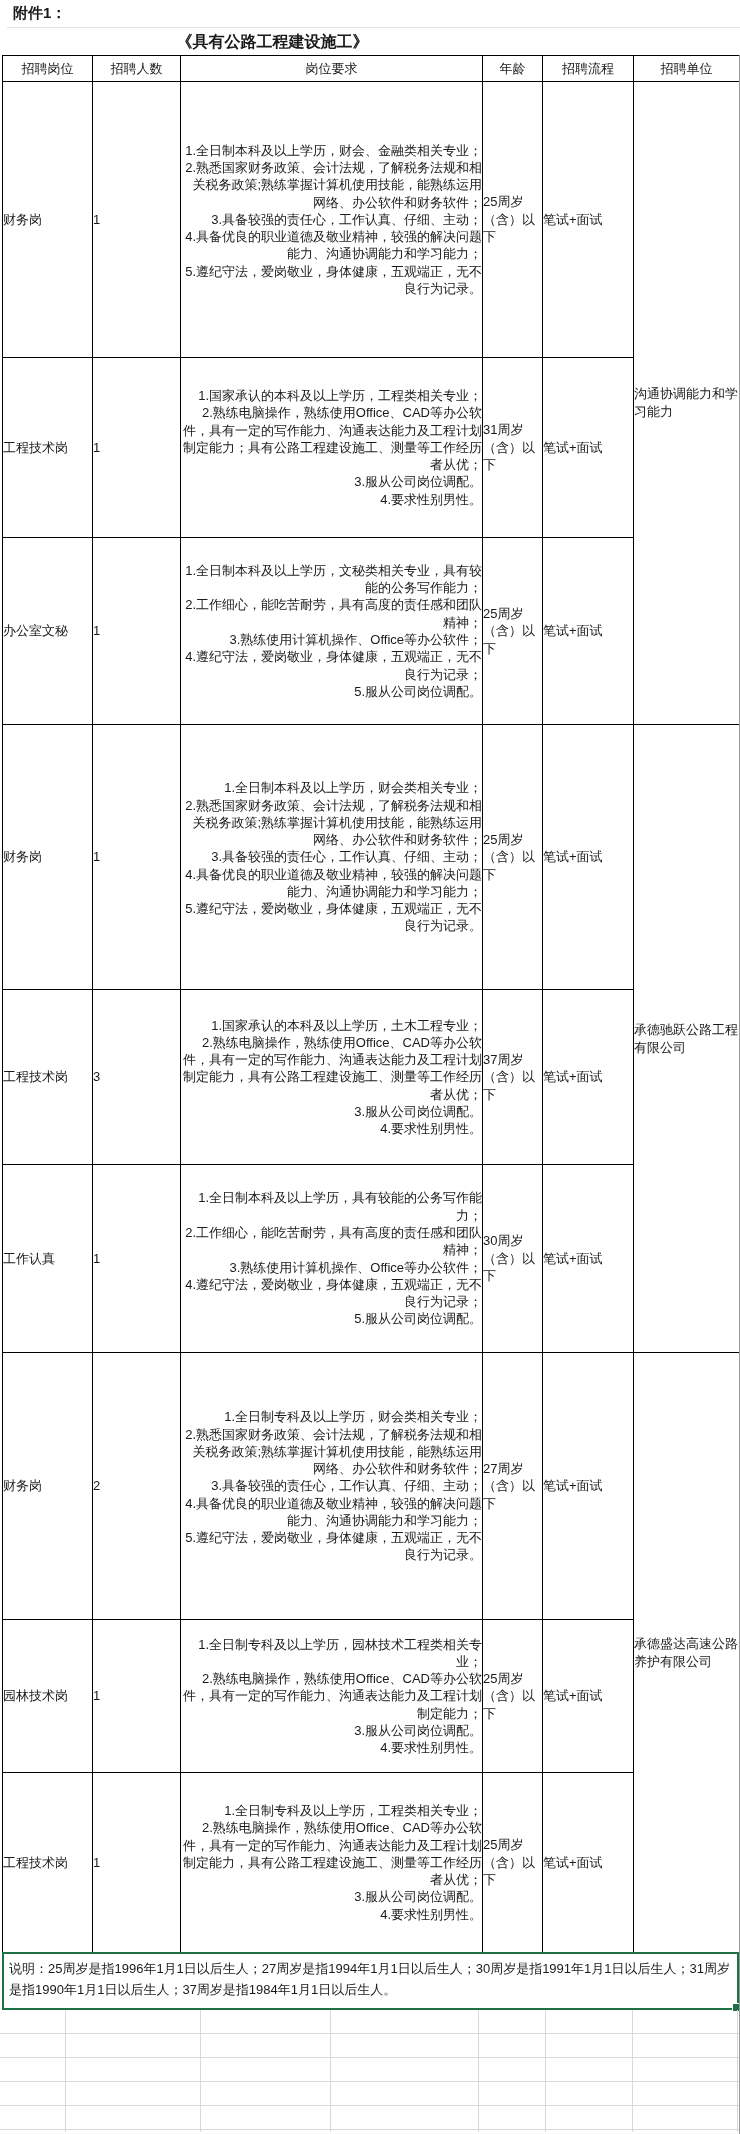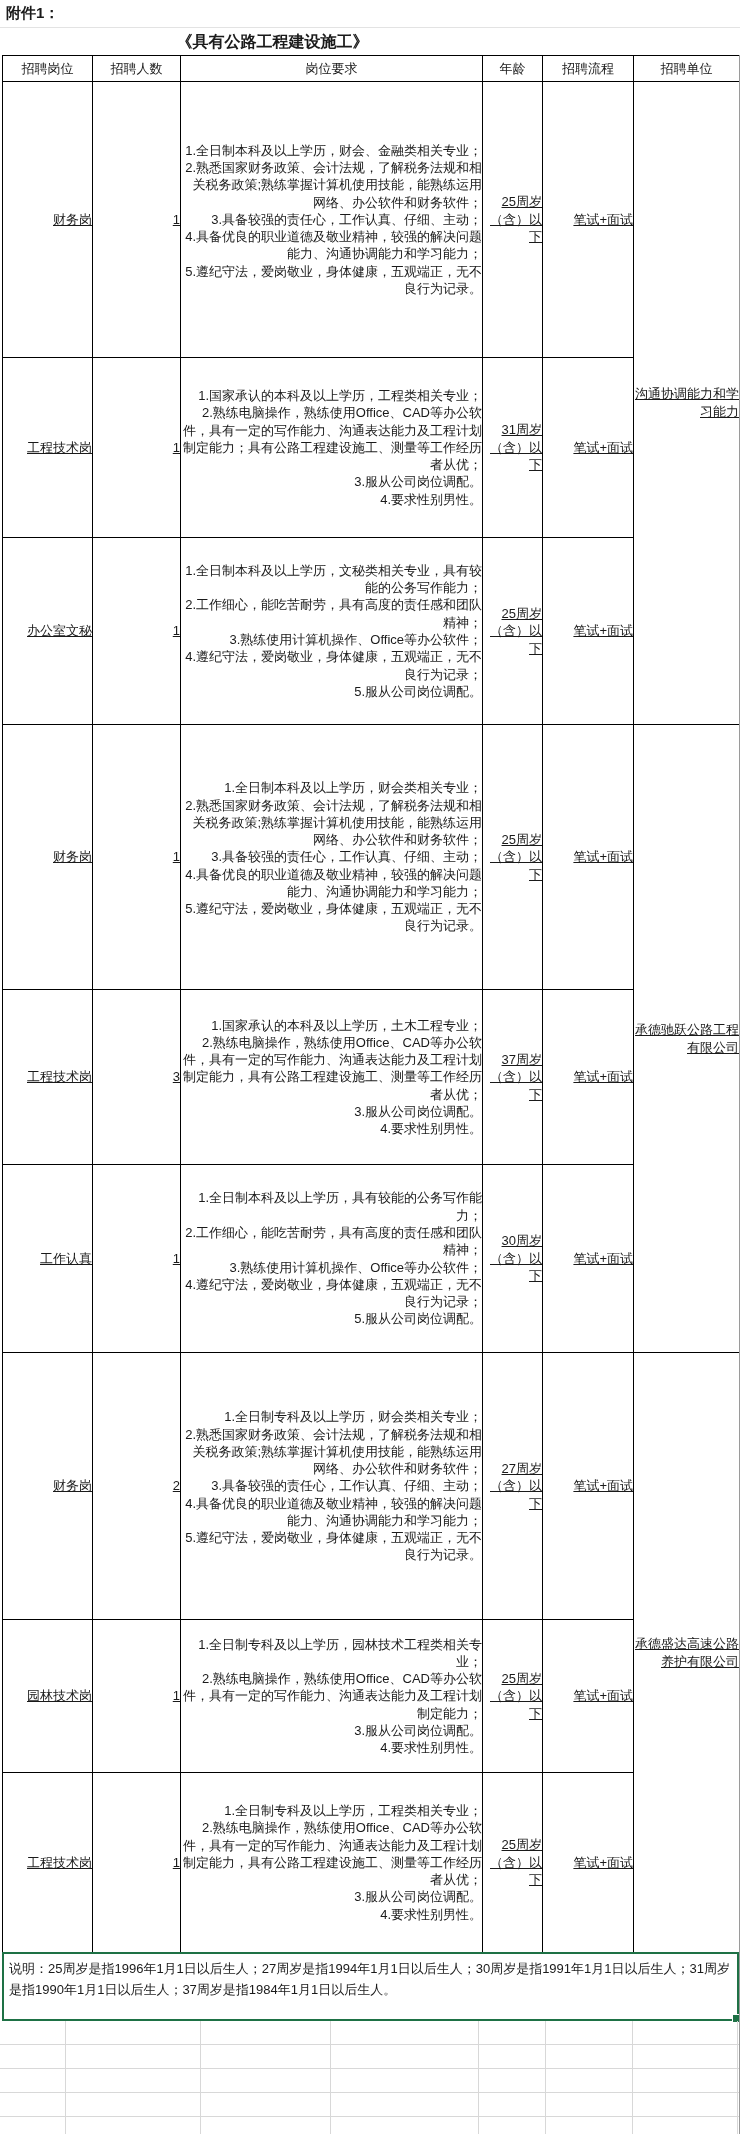--- a/index.html
+++ b/index.html
@@ -12,20 +12,21 @@
     font-family:"Liberation Sans","DejaVu Sans",sans-serif;
     overflow:hidden;
   }
   .attachment{
     height:27px;
     line-height:26px;
     padding-left:6px;
     font-size:15px;
     font-weight:bold;
     border-bottom:1px solid #e3e3e3;
+    margin-left:7px;
   }
   .title-row{
     height:27px;
     width:545px;
     text-align:center;
     font-size:16px;
     font-weight:bold;
     line-height:27px;
   }
   table.job-table{
@@ -41,21 +42,21 @@
     padding:2px 0;
     vertical-align:middle;
     word-break:break-all;
   }
   table.job-table th{
     font-weight:normal;
     font-size:13px;
     text-align:center;
     height:21px;
   }
-  td.c{text-align:right;line-height:1.35;text-decoration:underline;}
+  td.c{text-align:left;line-height:1.35;}
   td.req{
     text-align:right;
     padding:6px 5px;
     line-height:1.33;
     white-space:pre-line;
   }
   col.c1{width:90px;} col.c2{width:88px;} col.c3{width:302px;}
   col.c4{width:60px;} col.c5{width:91px;} col.c6{width:106px;}
   tbody tr:nth-child(1){height:276px;}
   tbody tr:nth-child(2){height:180px;}
@@ -65,21 +66,21 @@
   tbody tr:nth-child(6){height:188px;}
   tbody tr:nth-child(7){height:267px;}
   tbody tr:nth-child(8){height:153px;}
   tbody tr:nth-child(9){height:180px;}
   .note-box{
     position:relative;
     width:723px;
     margin-left:2px;
     margin-top:-1px;
     border:2px solid #1e7145;
-    padding:4px 5px 18px 5px;
+    padding:4px 5px 7px 5px;
     font-size:13px;
     line-height:1.65;
     background:#fff;
   }
   .fill-handle{
     position:absolute;
     right:-4px;
     bottom:-4px;
     width:7px;
     height:7px;

